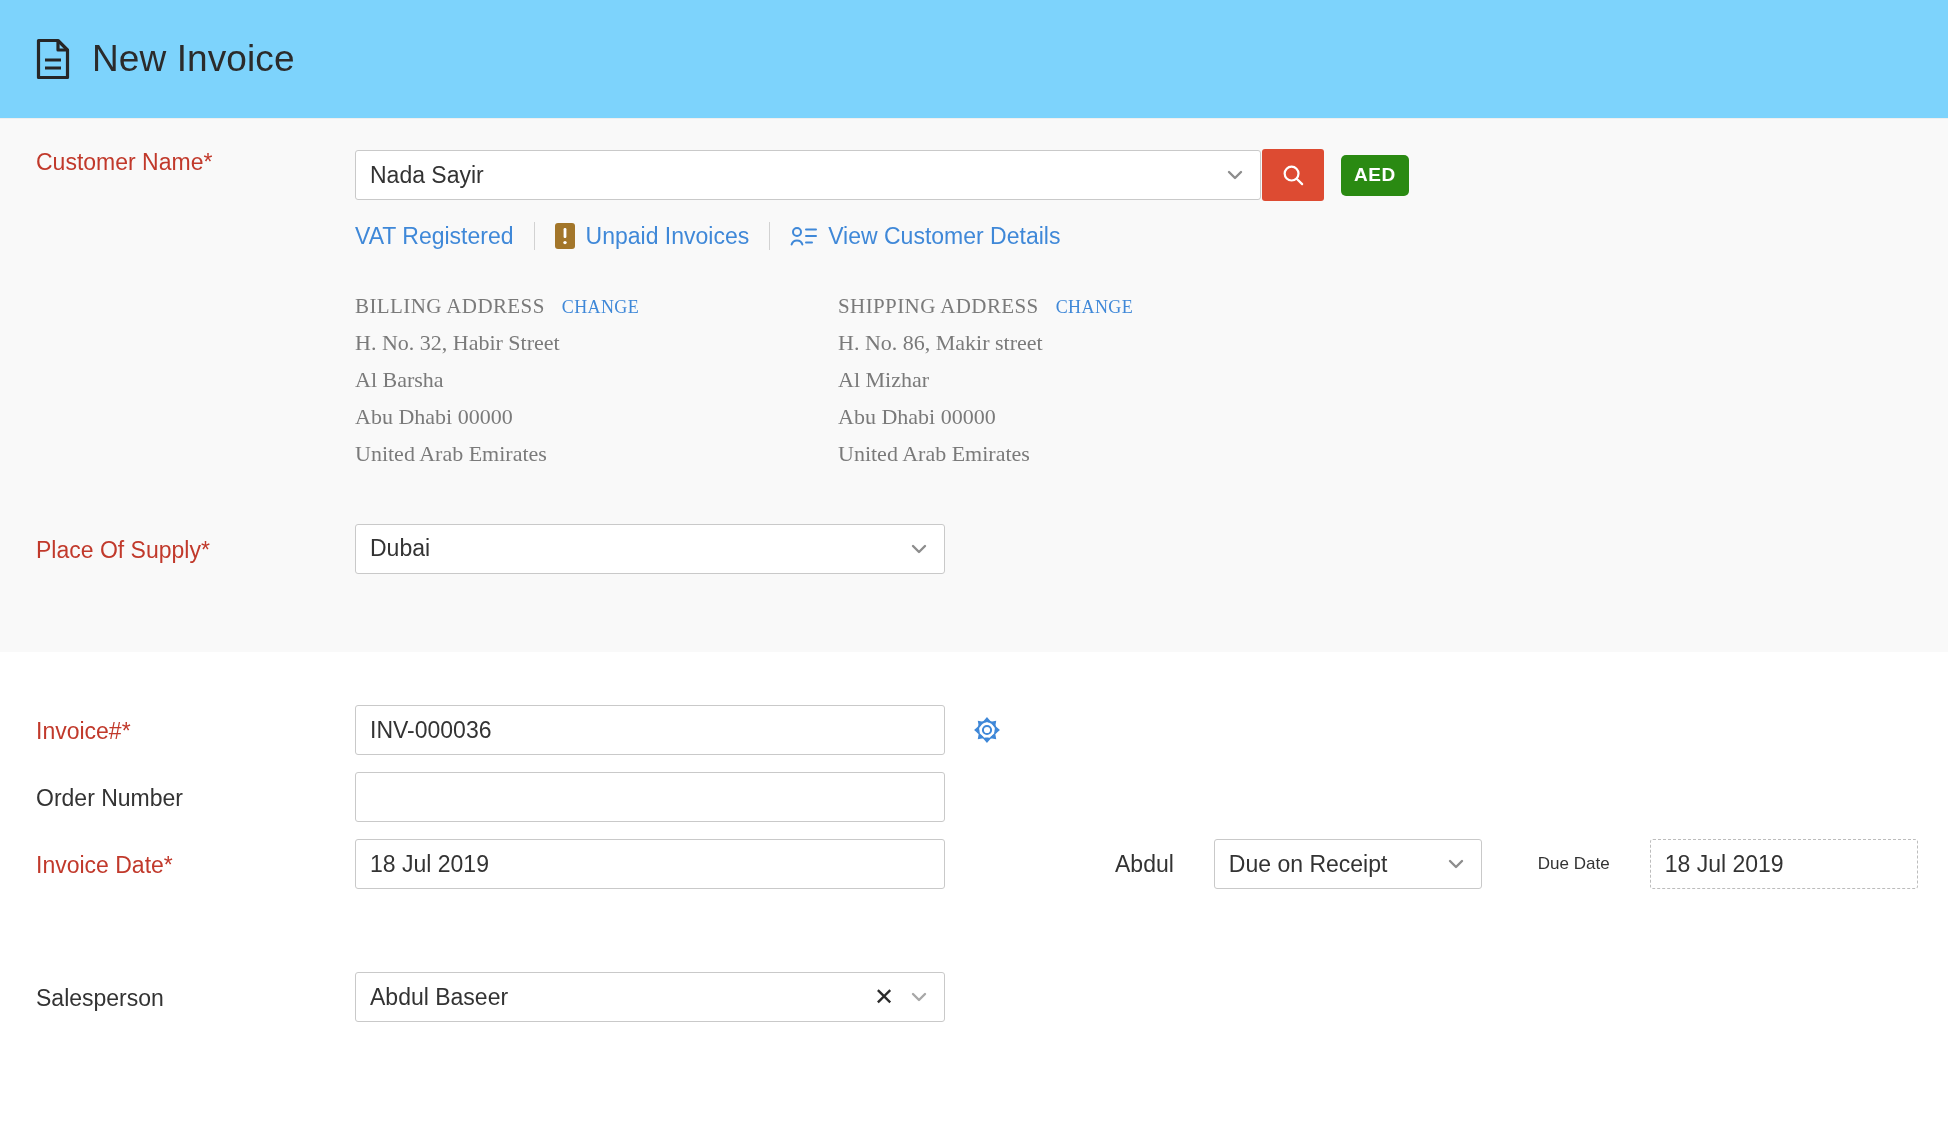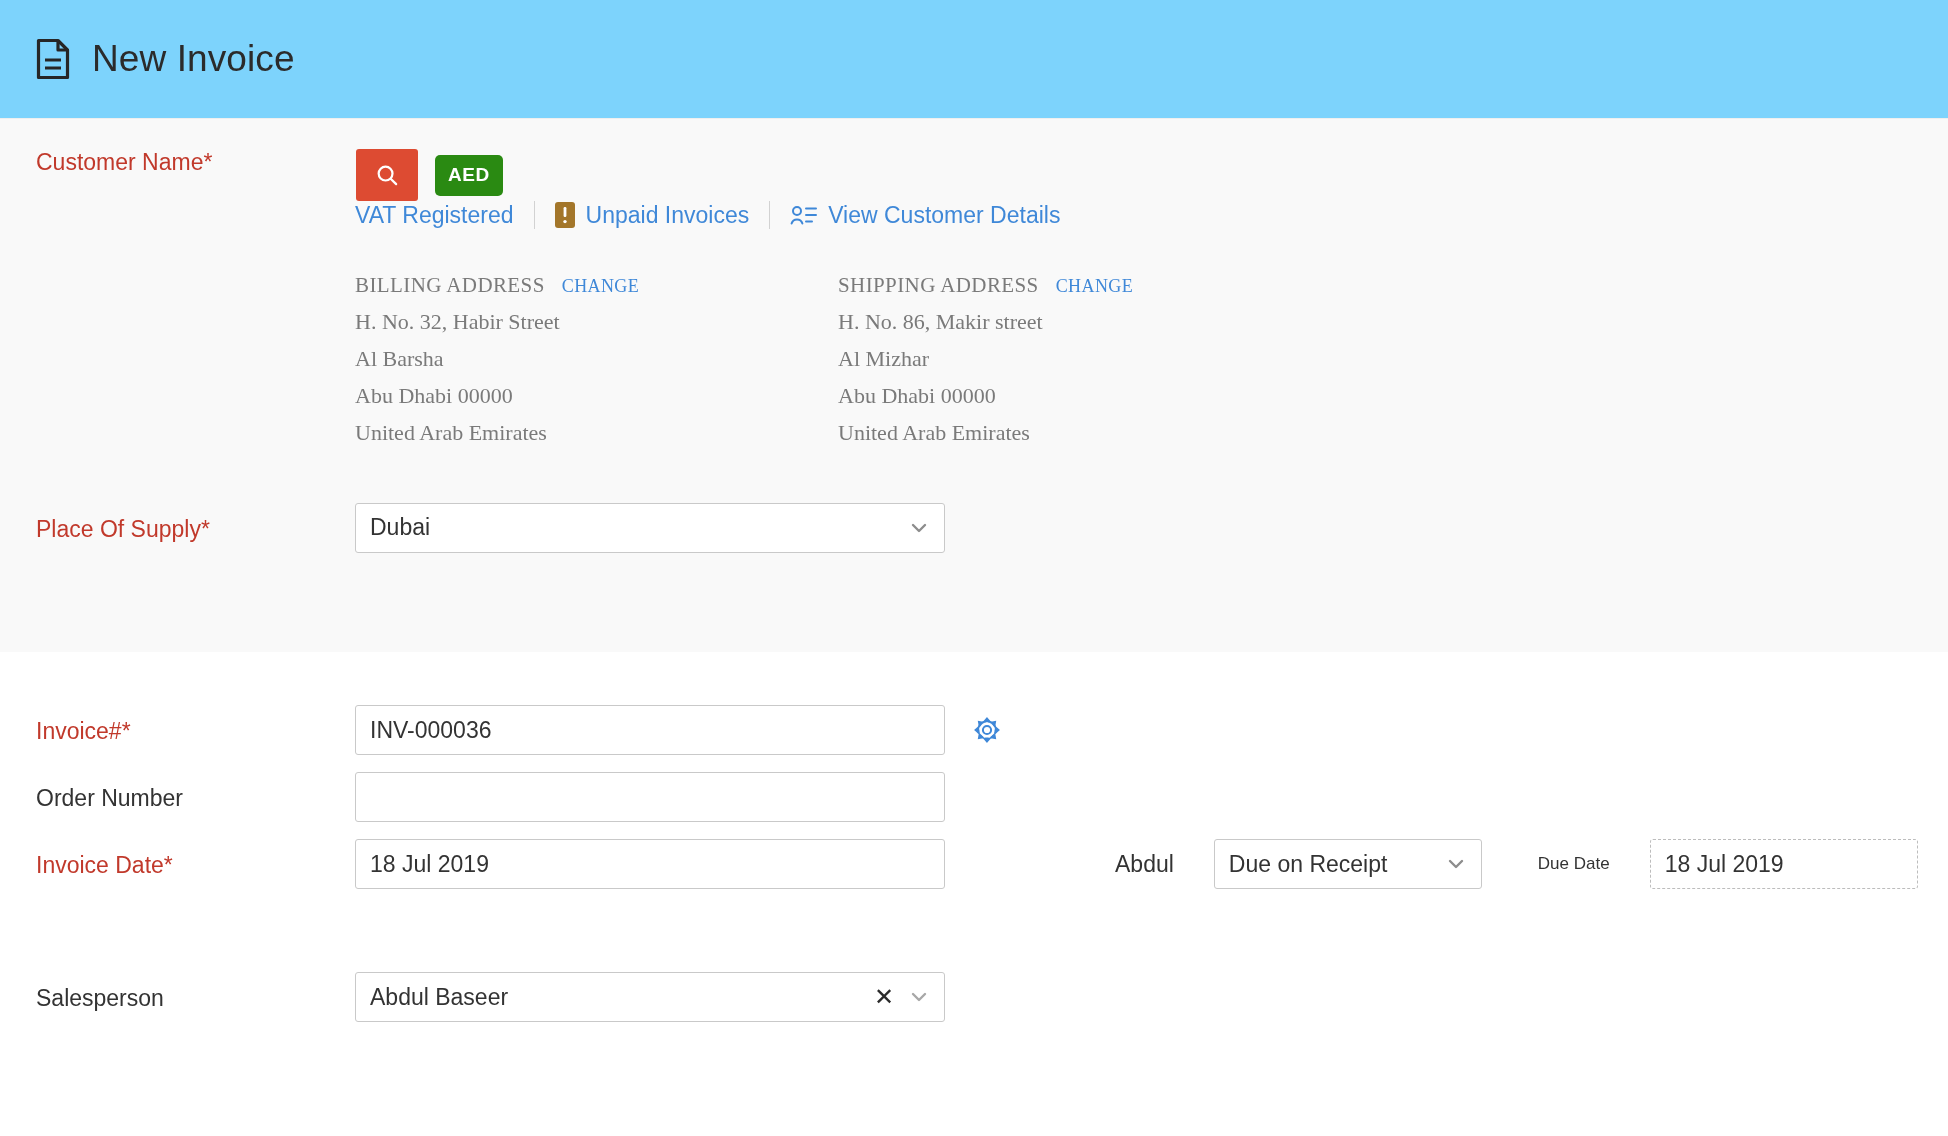--- a/index.html
+++ b/index.html
@@ -91,21 +91,21 @@
     margin-left: 17px; height: 41px; background: #2a8a12;
     border-radius: 5px; color: #fff; font-size: 19px; font-weight: bold;
     display: flex; align-items: center; justify-content: center;
     padding: 0 13px; letter-spacing: .6px; flex: 0 0 auto;
     align-self: center;
   }
 
   
   .links {
     display: flex; align-items: center;
-    margin-left: 0px;
+    margin-top: 21px; margin-left: 0px;
     font-size: 23px;
   }
   .link { color: #3f88d8; cursor: pointer; white-space: nowrap; }
   .link-sep {
     width: 1px; height: 28px; background: #d2d2d2;
     margin: 0 20px;
   }
   .link-with-icon { display: flex; align-items: center; }
   .warn-ico { width: 20px; height: 26px; margin-right: 11px; flex:0 0 auto; }
   .cust-ico { width: 27px; height: 22px; margin-right: 11px; flex:0 0 auto; }
@@ -165,20 +165,28 @@
 
   <div class="section-gray">
 
     <div class="row cust-row">
       <div class="label-col label-red">
         <span>Customer Name</span><span>*</span>
       </div>
 
       <div style="display:flex; flex-direction:column;">
         <div style="display:flex; align-items:center;">
+          <div class="inp cust-input">
+            <span class="val">Nada Sayir</span>
+            <span class="chev">
+              <svg viewBox="0 0 22 22" width="22" height="22">
+                <path d="M5 8 L11 14 L17 8" fill="none" stroke="#8d8d8d" stroke-width="2.4" stroke-linecap="round" stroke-linejoin="round"></path>
+              </svg>
+            </span>
+          </div>
 
           <div class="search-btn">
             <svg viewBox="0 0 26 26" width="25" height="25">
               <circle cx="11" cy="11" r="7.2" fill="none" stroke="#ffffff" stroke-width="2.3"></circle>
               <line x1="16.3" y1="16.3" x2="22" y2="22" stroke="#ffffff" stroke-width="2.3" stroke-linecap="round"></line>
             </svg>
           </div>
 
           <div class="aed-badge">AED</div>
         </div>

